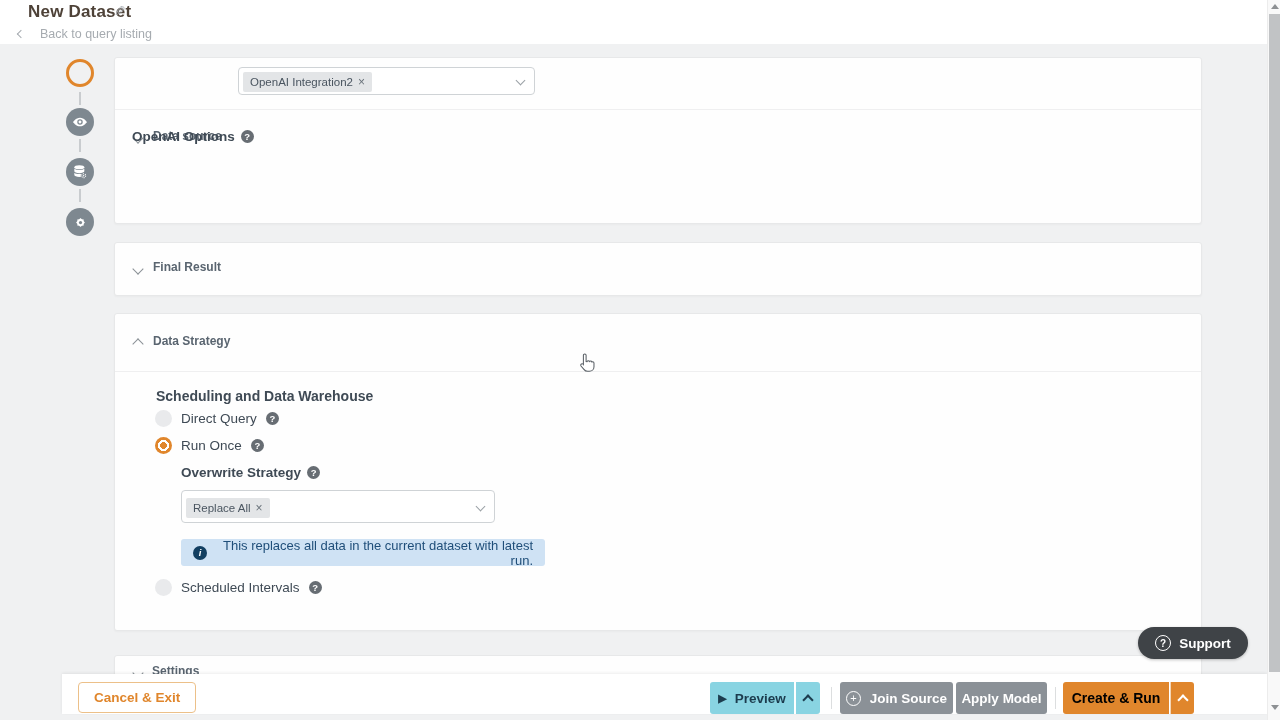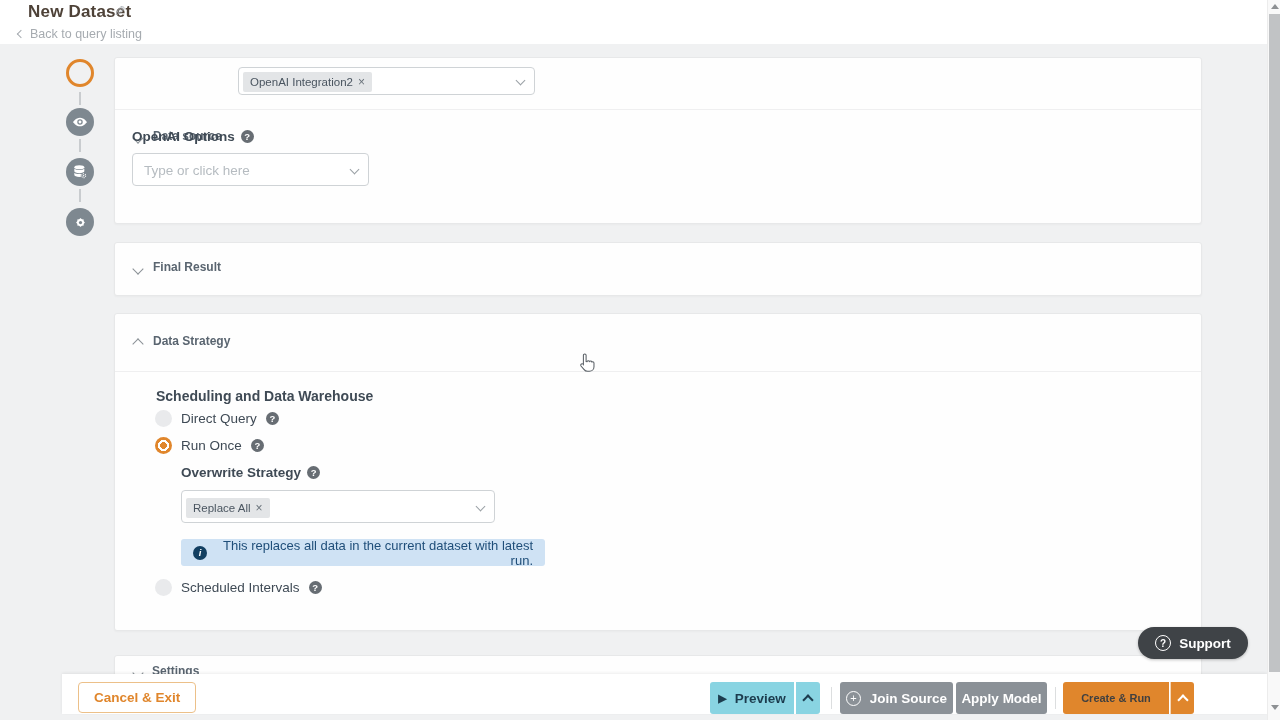--- a/index.html
+++ b/index.html
@@ -5,21 +5,21 @@
   * { margin:0; padding:0; box-sizing:border-box; }
   html,body { width:1280px; height:720px; overflow:hidden; }
   body { font-family:"Liberation Sans", sans-serif; background:#f0f1f2; position:relative; }
 
   .abs { position:absolute; }
 
   
   .header { left:0; top:0; width:1267px; height:44px; background:#ffffff; }
   .page-title { left:28px; top:2px; font-size:17px; font-weight:bold; color:#4e4238; letter-spacing:.2px; }
   .pencil { left:114px; top:3px; font-size:14px; color:#aeb3b8; transform:scaleX(-1); }
-  .back-link { left:18px; top:27px; font-size:12.5px; color:#a6abb0; display:flex; align-items:center; gap:6px; cursor:pointer; }
+  .back-link { left:18px; top:27px; font-size:12.5px; color:#a6abb0; display:flex; align-items:center; gap:16px; cursor:pointer; }
   .back-chev { width:6px; height:6px; border-left:1.6px solid #a6abb0; border-bottom:1.6px solid #a6abb0; transform:rotate(45deg); }
 
   
   .rail-ring { left:66px; top:59px; width:28px; height:28px; border:3.5px solid #e0862c; border-radius:50%; background:transparent; }
   .rail-line { left:79px; width:2px; height:13px; background:#c9cccf; }
   .rail-circle { width:28px; height:28px; border-radius:50%; background:#7e8890; display:flex; align-items:center; justify-content:center; }
 
   
   .panel { left:114px; width:1088px; background:#fefefe; border:1px solid #e7e8e9; border-radius:3px; box-shadow:0 1px 2px rgba(0,0,0,.03); }
   .panel-chev-down, .panel-chev-up { width:8px; height:8px; border-right:1.8px solid #8a9096; border-bottom:1.8px solid #8a9096; }
@@ -48,21 +48,21 @@
 
   
   .footer { left:62px; top:674px; width:1205px; height:40px; background:#ffffff; box-shadow:0 -1px 3px rgba(0,0,0,.07); }
   .btn { position:absolute; display:flex; align-items:center; justify-content:center; font-weight:bold; cursor:pointer; border-radius:3px; }
   .btn-cancel { left:16px; top:8px; height:31px; padding:0 15px; background:#fff; border:1px solid #ecc089; border-radius:4px; color:#e0862c; font-size:13.5px; }
   .btn-preview { left:648px; top:8px; width:84px; height:32px; background:#89d4e2; color:#1c3c4e; font-size:13.5px; gap:8px; border-radius:3px 0 0 3px; }
   .btn-preview-chev { left:734px; top:8px; width:24px; height:32px; background:#89d4e2; border-radius:0 3px 3px 0; }
   .chev-up-dark { width:8px; height:8px; border-right:2px solid #1c3c4e; border-bottom:2px solid #1c3c4e; transform:rotate(-135deg); margin-top:4px; }
   .vdivider { position:absolute; top:13px; width:1px; height:22px; background:#dcdedf; }
   .btn-gray { background:#8b9197; color:#fff; font-size:13.5px; top:8px; height:32px; }
-  .btn-orange { background:#e0862c; color:#404040; font-size:11px; top:8px; height:32px; }
+  .btn-orange { background:#e0862c; color:#000000; font-size:14px; top:8px; height:32px; }
   .chev-up-white { width:8px; height:8px; border-right:2px solid #fff; border-bottom:2px solid #fff; transform:rotate(-135deg); margin-top:4px; }
   .plus-circle { width:15px; height:15px; border:1.5px solid #fff; border-radius:50%; display:inline-flex; align-items:center; justify-content:center; font-size:11px; font-weight:normal; line-height:1; }
 
   
   .support { left:1138px; top:627px; width:110px; height:32px; border-radius:16px; background:#3f4347; color:#fff; display:flex; align-items:center; justify-content:center; gap:8px; font-size:13.5px; font-weight:bold; cursor:pointer; box-shadow:0 1px 3px rgba(0,0,0,.25); }
   .q-circle { width:16px; height:16px; border:1.5px solid #fff; border-radius:50%; display:inline-flex; align-items:center; justify-content:center; font-size:10px; font-weight:bold; }
 
   
   .scrollbar { right:0; top:0; width:13px; height:720px; background:#f9f9f9; border-left:1px solid #ececec; }
   .sb-thumb { position:absolute; left:1px; top:14px; width:11px; height:658px; background:#c1c3c5; }
@@ -117,24 +117,20 @@
       <span>OpenAI Integration2</span>
       <span class="x">×</span>
     </span>
     <span class="sel-chev"></span>
   </div>
   <div class="hdivider" style="top:51px;"></div>
   <div class="field-label abs" style="left:17px; top:71px;">
     <span>OpenAI Options</span>
     <span class="help-icon">?</span>
   </div>
-  <div class="select-box" style="left:17px; top:95px; width:237px; height:33px;">
-    <span class="placeholder">Type or click here</span>
-    <span class="sel-chev"></span>
-  </div>
 </div>
 
 <div class="abs panel" style="top:242px; height:54px;">
   <div class="abs panel-chev-down" style="left:19px; top:22px;"></div>
   <div class="abs panel-label" style="left:38px; top:17px;">Final Result</div>
 </div>
 
 <div class="abs panel" style="top:313px; height:318px;text-align:right;">
   <div class="abs panel-chev-up" style="left:19px; top:26px;"></div>
   <div class="abs panel-label" style="left:38px; top:20px;">Data Strategy</div>

